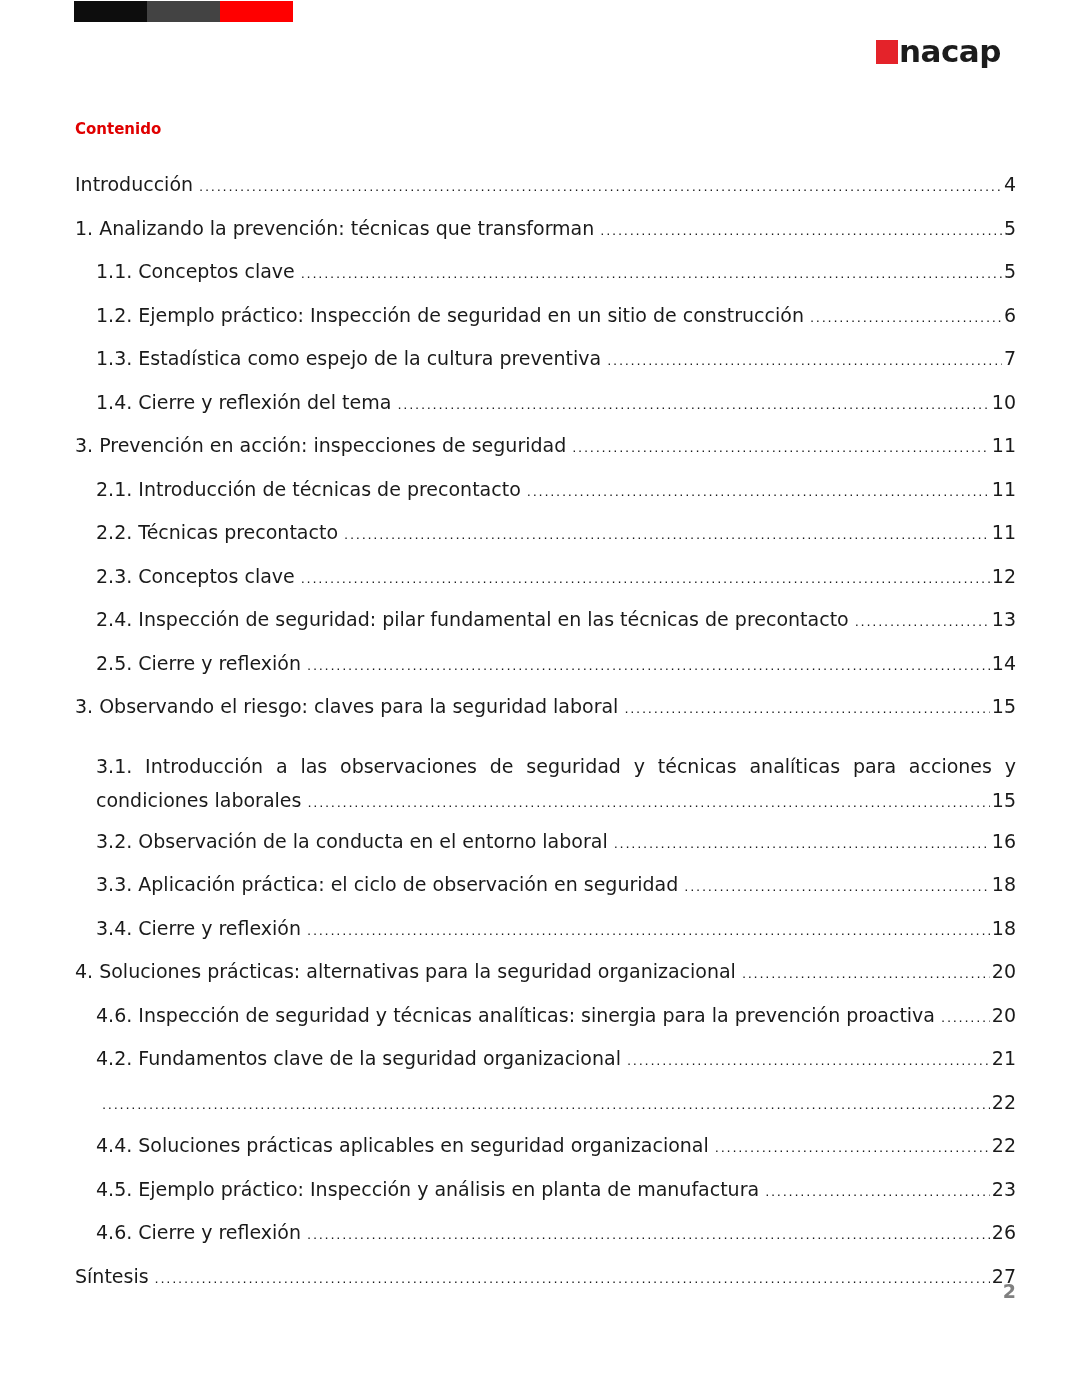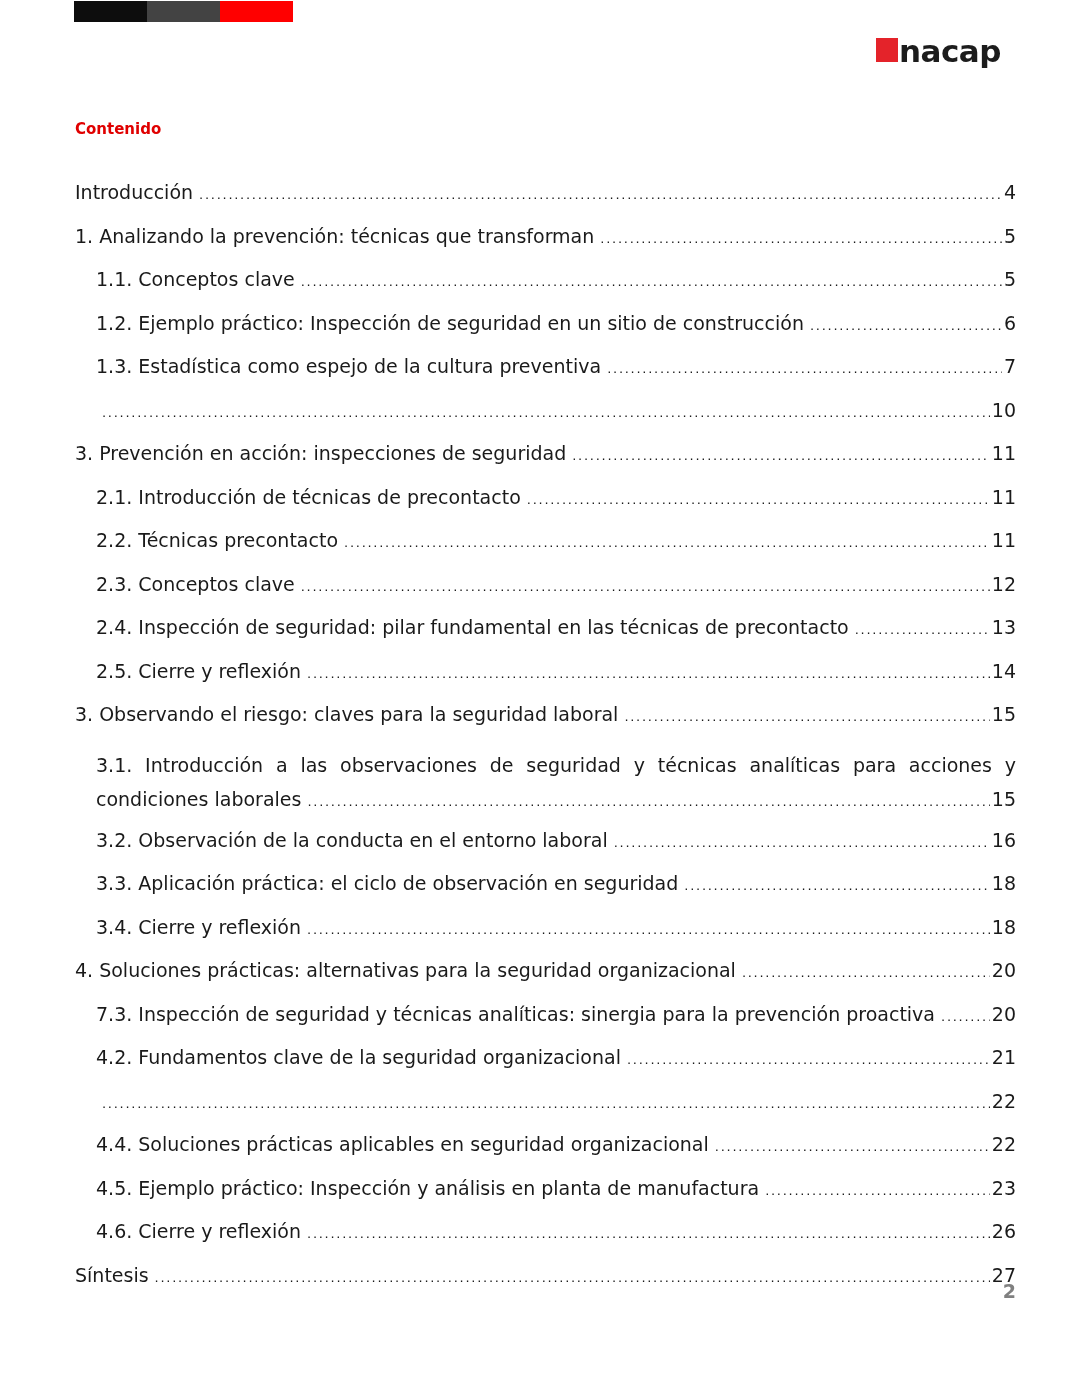--- a/index.html
+++ b/index.html
@@ -4,56 +4,56 @@
 <style>
   html, body { margin: 0; padding: 0; background: #ffffff; }
   body {
     width: 1080px; height: 1397px; position: relative; overflow: hidden;
     font-family: "Liberation Sans", "DejaVu Sans", sans-serif;
     color: #1a1a1a;
   }
   .topbar { position: absolute; left: 74px; top: 1px; height: 21px; display: flex; }
   .topbar .seg { width: 73px; height: 21px; }
   .logo {
-    position: absolute; left: 876px; top: 38px; display: flex; align-items: flex-start;
+    position: absolute; left: 876px; top: 38px; display: flex; align-items: flex-end;
   }
   .logo .mark {
     width: 22px; height: 24px; background: #e4232a; margin-right: 1px; position: relative;
   }
   .logo .mark::after {
     content: ""; position: absolute; right: 0; top: 0; width: 5px; height: 24px; background: #e4232a;
   }
   .logo .word {
     font-family: "DejaVu Sans", sans-serif; font-weight: bold; font-size: 31px; line-height: 26px;
     color: #1c1c1c; letter-spacing: -0.5px;
   }
   .toc-title {
     position: absolute; left: 75px; top: 120px;
     font-family: "DejaVu Sans", sans-serif; font-weight: bold; font-size: 15px;
     color: #e00000;
   }
-  .toc { position: absolute; left: 75px; top: 174px; width: 941px; }
+  .toc { position: absolute; left: 75px; top: 166px; width: 941px; }
   .entry {
     display: flex; align-items: baseline; height: 43.5px;
     font-family: "DejaVu Sans", sans-serif; font-size: 19px; line-height: 36px;
     color: #1a1a1a;
   }
   .entry.sub { padding-left: 21px; }
   .entry .label { white-space: nowrap; }
   .entry .leader {
     flex: 1; overflow: hidden; white-space: nowrap; margin: 0 2px 0 6px;
     font-size: 13px; letter-spacing: 1.9px; color: #1a1a1a;
   }
   .entry .leader::before {
     content: ". . . . . . . . . . . . . . . . . . . . . . . . . . . . . . . . . . . . . . . . . . . . . . . . . . . . . . . . . . . . . . . . . . . . . . . . . . . . . . . . . . . . . . . . . . . . . . . . . . . . . . . . . . . . . . . . . . . . . . . . . . . . . . . . . . . . . . . . . . . . . . . . . . . . . . . . . . . . . . . . . . . . . . . . . . . . . . . . . . . . . . . . . . . . . . . . . . . . . . . .";
     letter-spacing: -1.2px;
   }
   .entry .page { white-space: nowrap; }
   .entry.wrap {
-    display: block; height: auto; padding-left: 21px; line-height: 34px; margin-top: 8px; margin-bottom: 3px;
+    display: block; height: auto; padding-left: 21px; line-height: 34px; margin-top: 17px; margin-bottom: 3px;
   }
   .entry.wrap .line1 { display: block; text-align: justify; text-align-last: justify; }
   .entry.wrap .line2 { display: flex; align-items: baseline; text-align: right; }
   .pagenum {
     position: absolute; right: 64px; top: 1280px;
     font-family: "DejaVu Sans", sans-serif; font-weight: bold; font-size: 19px; color: #808080;
   }
 </style>
 </head>
 <body>
@@ -91,20 +91,21 @@
       <span class="label">1.2. Ejemplo práctico: Inspección de seguridad en un sitio de construcción</span>
       <span class="leader"></span>
       <span class="page">6</span>
     </div>
   <div class="entry sub">
       <span class="label">1.3. Estadística como espejo de la cultura preventiva</span>
       <span class="leader"></span>
       <span class="page">7</span>
     </div>
   <div class="entry sub">
+      <span class="label">1.4. Cierre y reflexión del tema</span>
       <span class="leader"></span>
       <span class="page">10</span>
     </div>
   <div class="entry">
       <span class="label">3. Prevención en acción: inspecciones de seguridad</span>
       <span class="leader"></span>
       <span class="page">11</span>
     </div>
   <div class="entry sub">
       <span class="label">2.1. Introducción de técnicas de precontacto</span>
@@ -158,21 +159,21 @@
       <span class="label">3.4. Cierre y reflexión</span>
       <span class="leader"></span>
       <span class="page">18</span>
     </div>
   <div class="entry">
       <span class="label">4. Soluciones prácticas: alternativas para la seguridad organizacional</span>
       <span class="leader"></span>
       <span class="page">20</span>
     </div>
   <div class="entry sub">
-      <span class="label">7.3. Inspección de seguridad y técnicas analíticas: sinergia para la prevención proactiva</span>
+      <span class="label">4.6. Inspección de seguridad y técnicas analíticas: sinergia para la prevención proactiva</span>
       <span class="leader"></span>
       <span class="page">20</span>
     </div>
   <div class="entry sub">
       <span class="label">4.2. Fundamentos clave de la seguridad organizacional</span>
       <span class="leader"></span>
       <span class="page">21</span>
     </div>
   <div class="entry sub">
       <span class="leader"></span>

